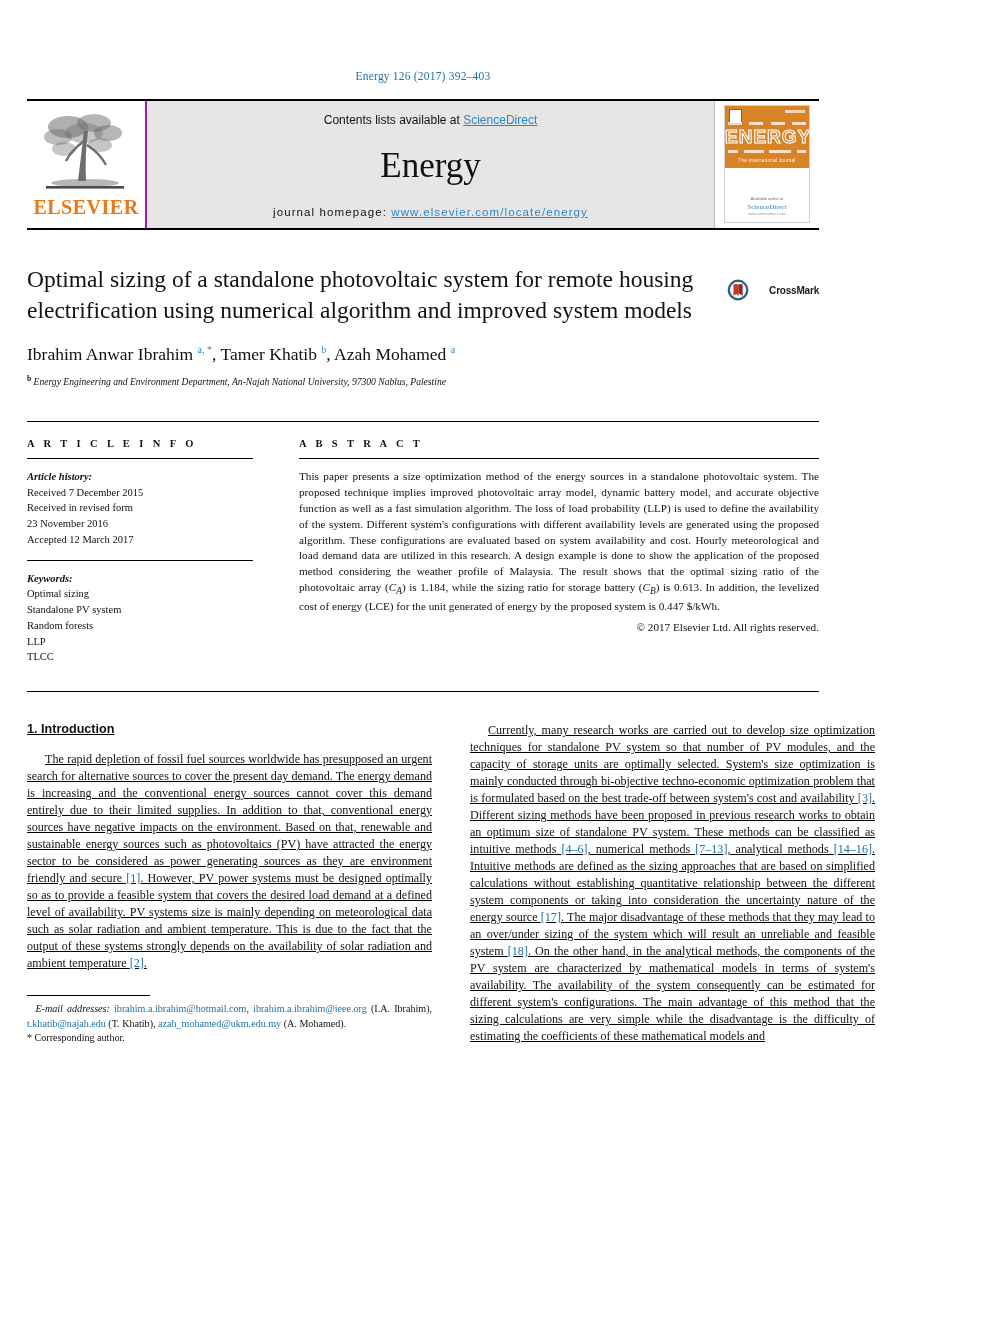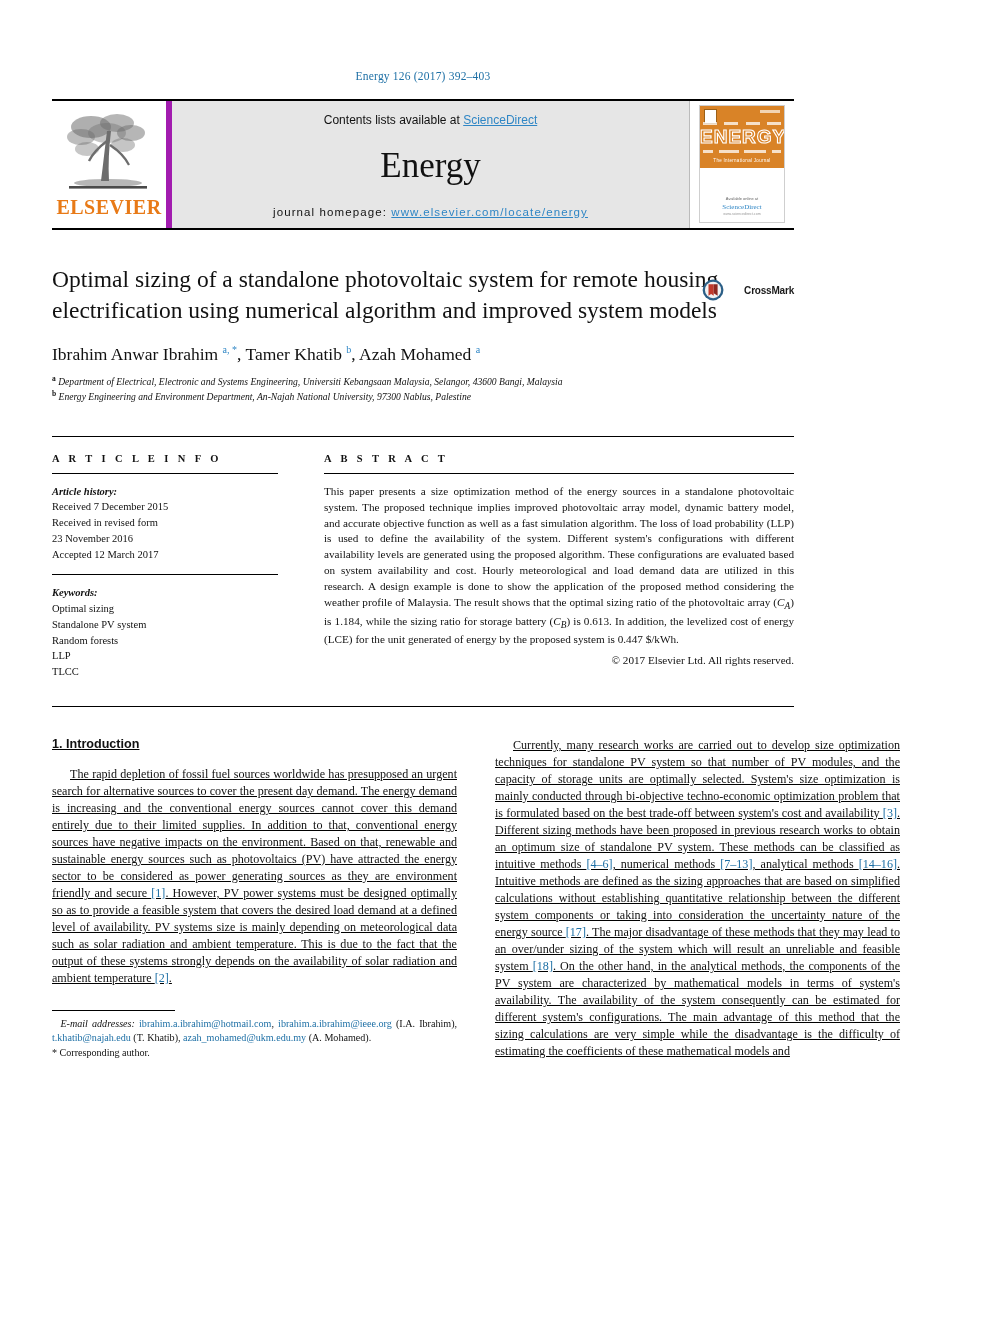--- a/index.html
+++ b/index.html
@@ -6,21 +6,21 @@
   html, body { margin: 0; padding: 0; }
   body {
     width: 992px;
     height: 1323px;
     background: #ffffff;
     font-family: "Liberation Serif", serif;
     color: #000000;
     position: relative;
     overflow: hidden;
   }
-  .page { position: relative; width: 846px; height: 1323px; padding: 0 52px; }
+  .page { position: relative; width: 846px; height: 1323px; padding: 0 27px; }
 
   
   .running-head {
     text-align: center;
     color: #1d6fa5;
     font-family: "Liberation Serif", serif;
     font-size: 11.5px;
     letter-spacing: .2px;
     padding-top: 70px;
   }
@@ -35,21 +35,21 @@
     align-items: stretch;
   }
   .banner-logo {
     width: 120px;
     flex: 0 0 120px;
     display: flex;
     flex-direction: column;
     align-items: center;
     justify-content: flex-start;
     padding-top: 6px;
-    border-right: 6px solid #a21caf;
+    border-right: 2px solid #a21caf;
   }
   .tree-svg { display:block; }
   .elsevier-word {
     font-family: "Liberation Serif", serif;
     font-size: 20px;
     font-weight: 700;
     letter-spacing: .5px;
     color: #e87a17;
     margin-top: 1px;
   }
@@ -368,21 +368,20 @@
         <circle cx="17" cy="17" r="12.5" fill="#f2f2f2"></circle>
         <path d="M10 8 h8 v18 l-4-3 -4 3 Z" fill="#c0392b"></path>
         <path d="M18 8 h6 v18 l-6-4 Z" fill="#8e2820"></path>
       </svg>
       <span class="crossmark-label">CrossMark</span>
     </div>
 
     <div class="authors">Ibrahim Anwar Ibrahim <sup>a, *</sup>, Tamer Khatib <sup>b</sup>, Azah Mohamed <sup>a</sup></div>
 
     <div class="affil">
-      <div><sup>a</sup> <span>Department of Electrical, Electronic and Systems Engineering, Universiti Kebangsaan Malaysia, Selangor, 43600 Bangi, Malaysia</span></div>
       <div><sup>b</sup> <span>Energy Engineering and Environment Department, An-Najah National University, 97300 Nablus, Palestine</span></div>
     </div>
   </div>
 
   <div class="info-abstract">
 
     <div class="col-info">
       <div class="sec-head">A R T I C L E   I N F O</div>
       <div class="rule"></div>
       <div class="info-line">

